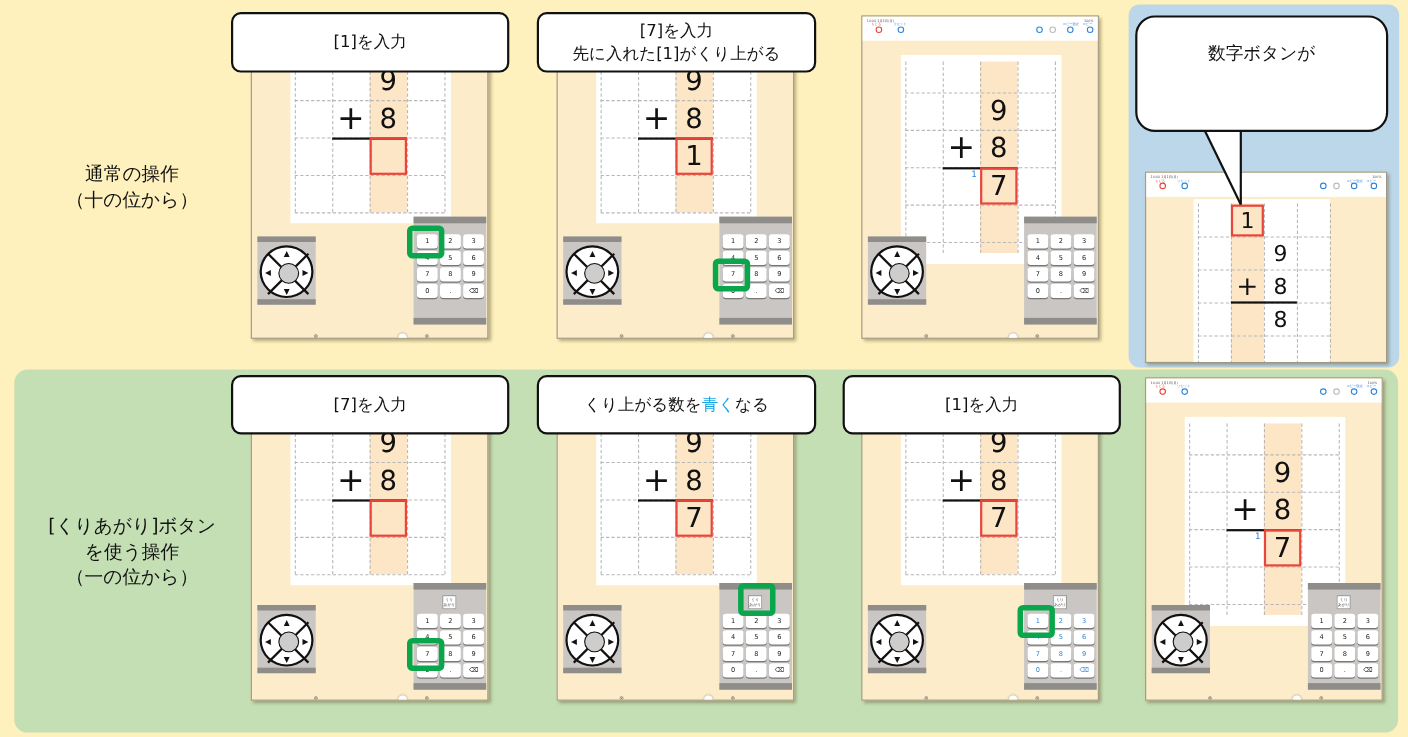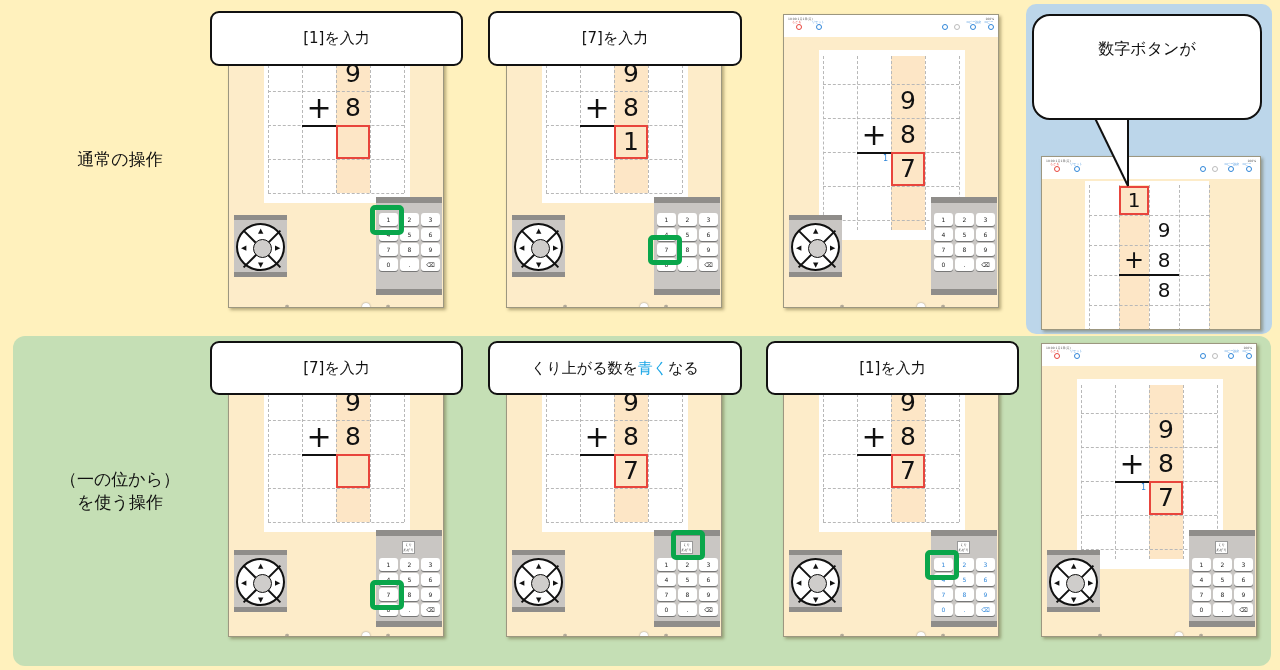--- a/index.html
+++ b/index.html
@@ -41,24 +41,26 @@
 .blue-text{color:#1aa6e6;}
 </style>
 </head>
 <body>
 
 <div class="green-band"></div>
 <div class="blue-band"></div>
 
 <div class="row-label" style="left:40px;top:148px;width:160px;">
   <div>通常の操作</div>
+  <div>（十の位から）</div>
 </div>
 <div class="row-label" style="left:20px;top:468px;width:200px;">
+  <div>[くりあがり]ボタン</div>
+  <div>を使う操作</div>
   <div>（一の位から）</div>
-  <div>を使う操作</div>
 </div>
 
 <div id="panels">
     <div class="ipad" style="left: 228px; top: 14px;">
       <div class="grid" style="left: 35px; top: 0px; width: 146px; height: 188px;"></div>
       <div class="col-hl" style="left: 107px; top: 0px; width: 34px; height: 178px;"></div>
       <div class="vline" style="left: 39px; top: 0px; height: 178px;"></div>
       <div class="vline" style="left: 73px; top: 0px; height: 178px;"></div>
       <div class="vline" style="left: 107px; top: 0px; height: 178px;"></div>
       <div class="vline" style="left: 141px; top: 0px; height: 178px;"></div>
@@ -519,20 +521,21 @@
       <div class="sumline" style="left: 77px; top: 117px; width: 60px;"></div>
       <div class="digit" style="left: 107px; top: 118px; width: 30px; height: 30px; font-size: 20px; line-height: 30px;">8</div>
     </div>
   </div>
 
 <div class="callout" style="left:210px;top:11px;width:253px;height:55px;">
   <div>[1]を入力</div>
 </div>
 <div class="callout" style="left:488px;top:11px;width:254px;height:55px;">
   <div>[7]を入力</div>
+  <div>先に入れた[1]がくり上がる</div>
 </div>
 <div class="callout" style="left:210px;top:341px;width:253px;height:54px;">
   <div>[7]を入力</div>
 </div>
 <div class="callout" style="left:488px;top:341px;width:254px;height:54px;">
   <div><span>くり上がる数を</span><span class="blue-text">青く</span><span>なる</span></div>
 </div>
 <div class="callout" style="left:766px;top:341px;width:253px;height:54px;">
   <div>[1]を入力</div>
 </div>

